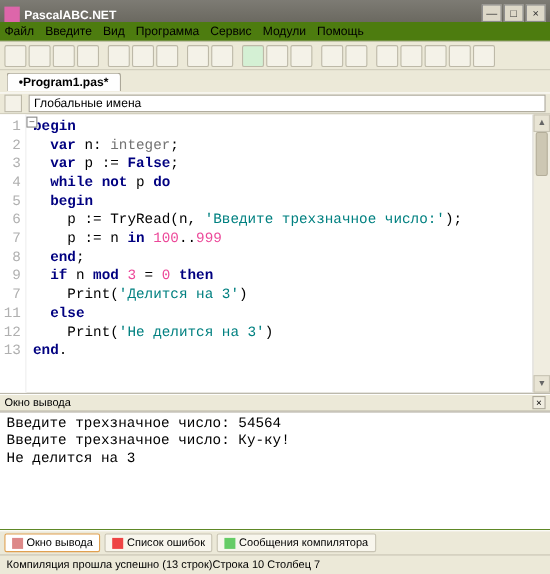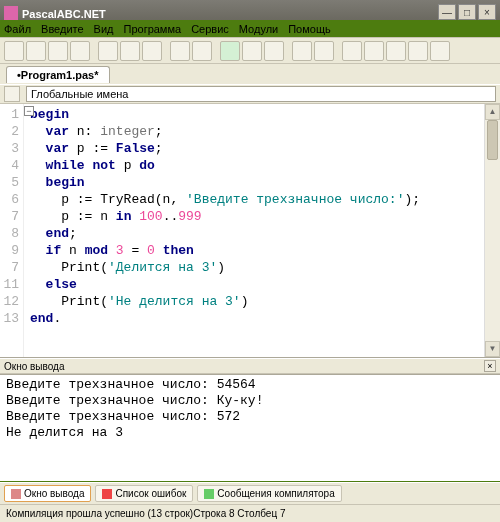--- a/index.html
+++ b/index.html
@@ -125,35 +125,34 @@
   </div>
 </div>
 
 <div class="output-title">
   <span>Окно вывода</span>
   <span class="close">×</span>
 </div>
 <div class="output" id="outarea">
     <div>Введите трехзначное число: 54564</div>
     <div>Введите трехзначное число: Ку-ку!</div>
-    <div>Введите трехзначное число: 572</div>
     <div>Не делится на 3</div>
   </div>
 
 <div class="bottomtabs">
   <div class="btab active">
       <span class="sq" style="background:#d88"></span>
       <span>Окно вывода</span>
     </div>
   <div class="btab">
       <span class="sq" style="background:#e44"></span>
       <span>Список ошибок</span>
     </div>
   <div class="btab">
       <span class="sq" style="background:#6c6"></span>
       <span>Сообщения компилятора</span>
     </div>
 </div>
 
 <div class="statusbar">
   <span>Компиляция прошла успешно (13 строк)</span>
-  <span>Строка  8 Столбец  7</span>
+  <span>Строка  10 Столбец  7</span>
 </div>
 
 </body></html>

